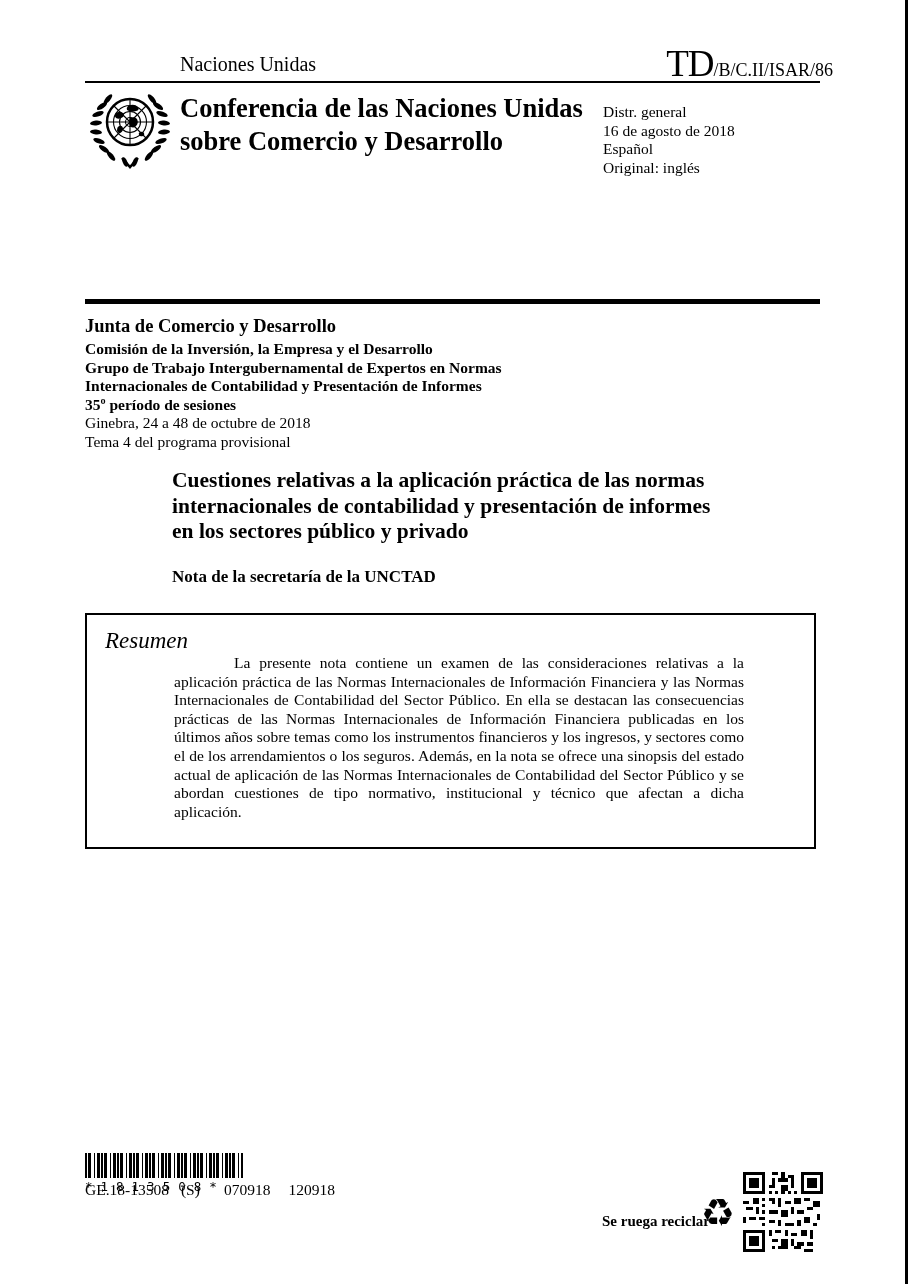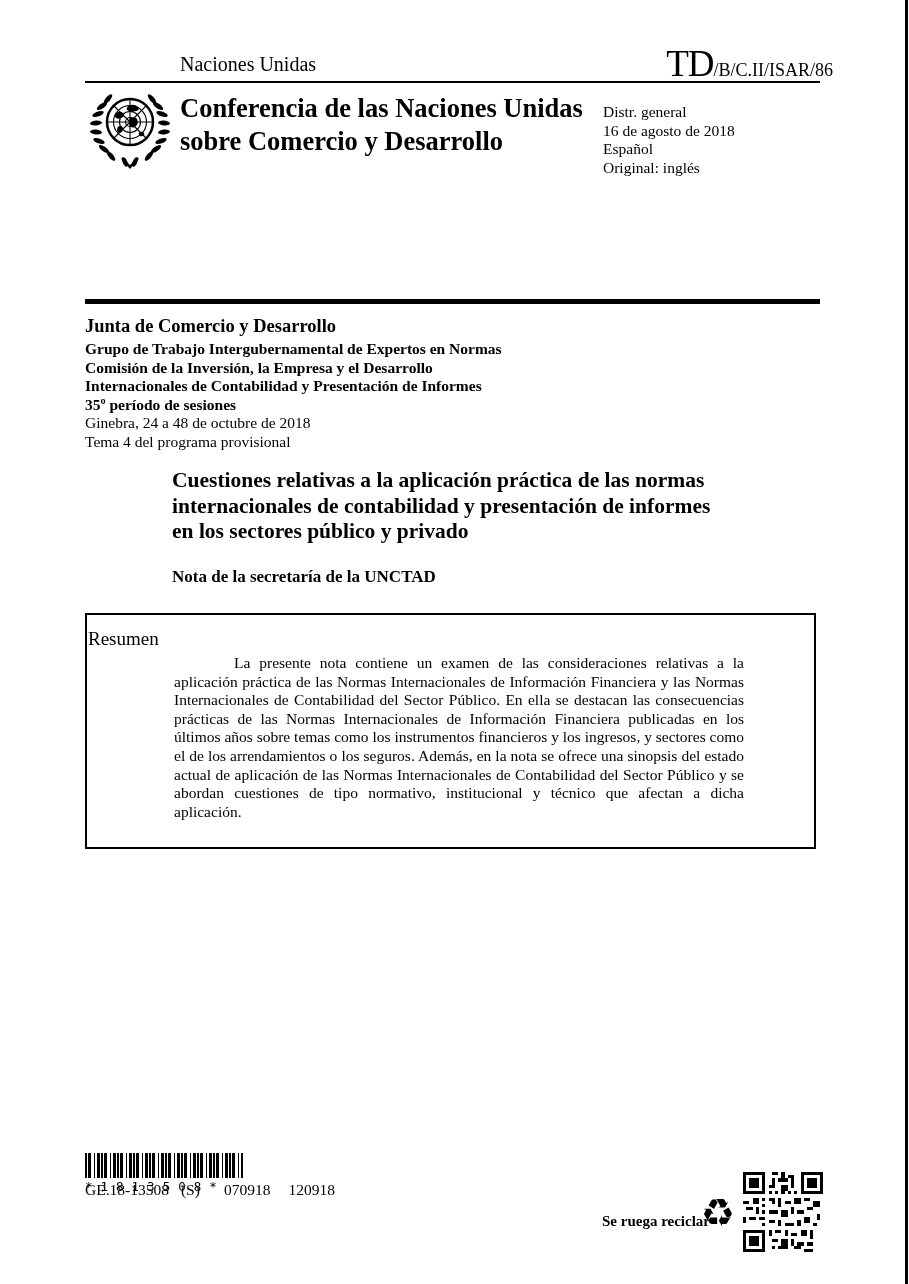--- a/index.html
+++ b/index.html
@@ -31,21 +31,21 @@
   .session .lead { font-size:18.5px; line-height:22px; font-weight:bold; margin-bottom:3px; }
   .session .b { font-weight:bold; }
 
   .title { position:absolute; left:172px; top:468px; font-weight:bold; font-size:21.5px; line-height:25.5px; }
   .subtitle { position:absolute; left:172px; top:567px; font-weight:bold; font-size:17px; }
 
   .summary {
     position:absolute; left:85px; top:613px; width:731px; height:236px;
     border:2px solid #000; background:#fff;
   }
-  .summary-heading { position:absolute; left:1px; top:13px; font-size:19px; }
+  .summary-heading { position:absolute; left:18px; top:13px; font-style:italic; font-size:23px; }
   .summary-par {
     position:absolute; left:87px; top:39px; width:570px;
     font-size:15.5px; line-height:18.6px;
     text-align:justify; text-indent:60px;
   }
 
   .ge-line { position:absolute; left:85px; top:1181px; font-size:15.5px; white-space:nowrap; }
   .ge-line .g1 { margin-right:12px; }
   .ge-line .g2 { margin-right:24px; }
   .ge-line .g3 { margin-right:18px; }
@@ -127,22 +127,22 @@
     <div>Distr. general</div>
     <div>16 de agosto de 2018</div>
     <div>Español</div>
     <div>Original: inglés</div>
   </div>
 
   <div class="rule-thick"></div>
 
   <div class="session">
     <div class="lead">Junta de Comercio y Desarrollo</div>
+    <div class="b">Comisión de la Inversión, la Empresa y el Desarrollo</div>
     <div class="b">Grupo de Trabajo Intergubernamental de Expertos en Normas</div>
-    <div class="b">Comisión de la Inversión, la Empresa y el Desarrollo</div>
     <div class="b">Internacionales de Contabilidad y Presentación de Informes</div>
     <div class="b">35º período de sesiones</div>
     <div>Ginebra, 24 a 48 de octubre de 2018</div>
     <div>Tema 4 del programa provisional</div>
   </div>
 
   <div class="title">
     <div>Cuestiones relativas a la aplicación práctica de las normas</div>
     <div>internacionales de contabilidad y presentación de informes</div>
     <div>en los sectores público y privado</div>

